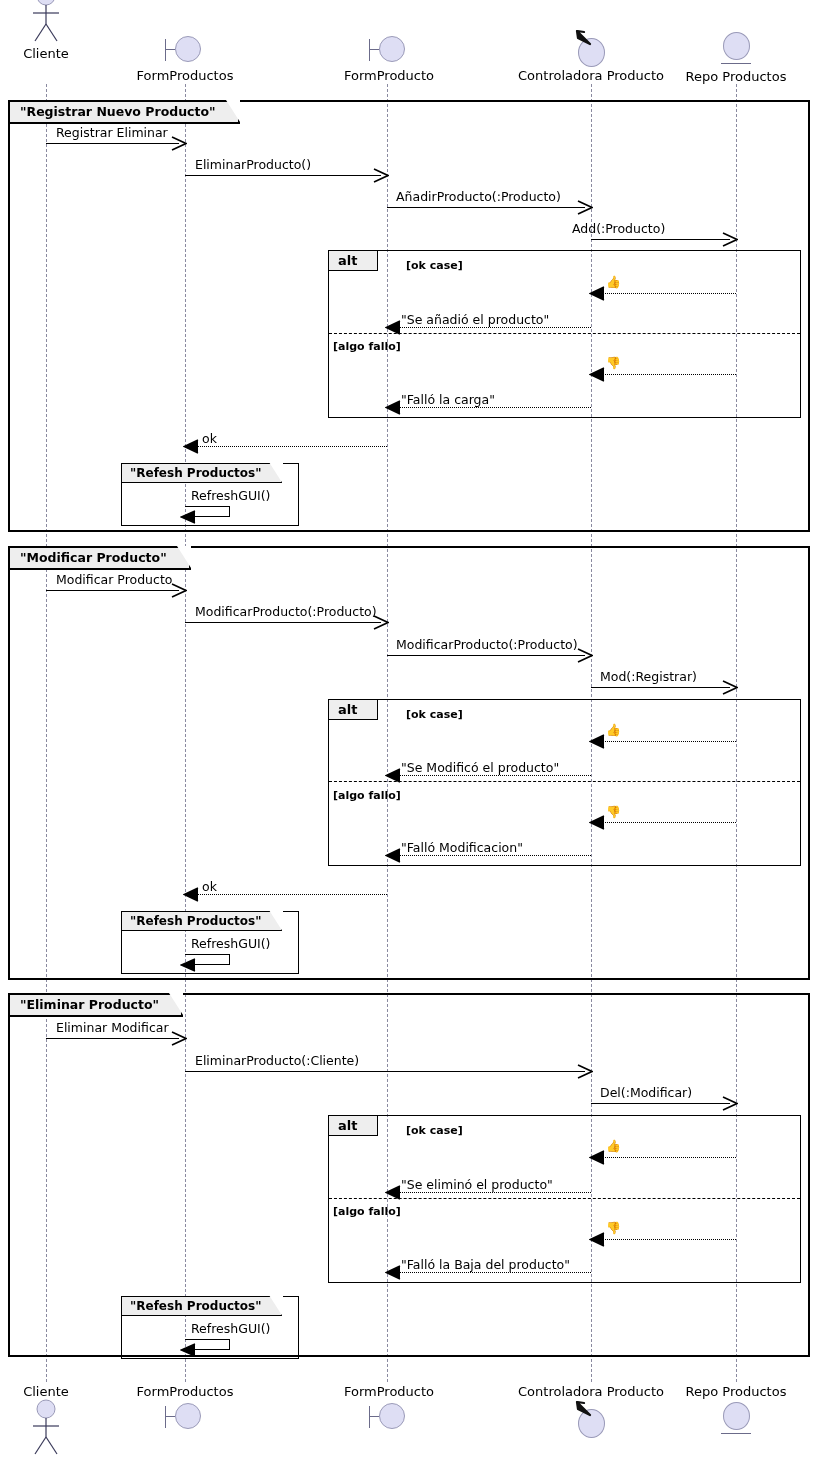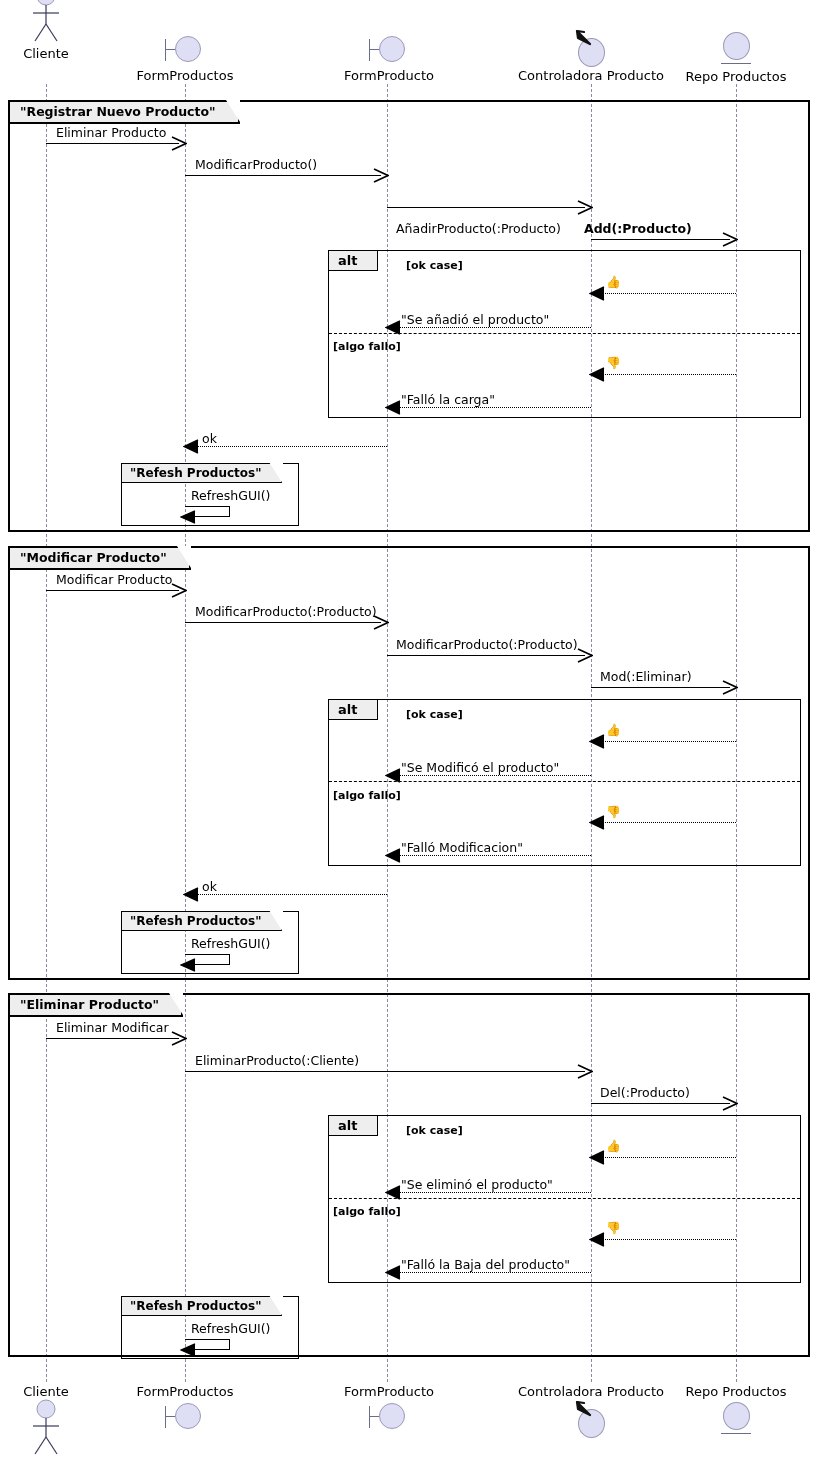--- a/index.html
+++ b/index.html
@@ -221,39 +221,39 @@
         <div class="under"></div>
       </div>
     </div>
     <div class="p-label" style="margin-top:3px;">Repo Productos</div>
   </div>
 
   <div class="frame" style="left:8px; top:100px; width:802px; height:432px;">
     <div class="frame-label">"Registrar Nuevo Producto"</div>
   </div>
 
-  <div class="msg-label" style="left:56px; top:126px;">Eliminar Producto</div>
+  <div class="msg-label" style="left:56px; top:126px;">Registrar Eliminar</div>
   <div class="msg-line solid" style="left:46px; top:143px; width:133px;"></div>
   <svg class="arrowhead-r" style="left:171px; top:136px;" width="16" height="15" viewBox="0 0 16 15">
       <path d="M1 1 L15 7.5 L1 14" fill="none" stroke="#000" stroke-width="1.6"></path>
     </svg>
 
-  <div class="msg-label" style="left:195px; top:158px;">ModificarProducto()</div>
+  <div class="msg-label" style="left:195px; top:158px;">EliminarProducto()</div>
   <div class="msg-line solid" style="left:185px; top:175px; width:196px;"></div>
   <svg class="arrowhead-r" style="left:373px; top:168px;" width="16" height="15" viewBox="0 0 16 15">
       <path d="M1 1 L15 7.5 L1 14" fill="none" stroke="#000" stroke-width="1.6"></path>
     </svg>
 
-  <div class="msg-label" style="left:396px; top:190px;margin-top:32px;">AñadirProducto(:Producto)</div>
+  <div class="msg-label" style="left:396px; top:190px;">AñadirProducto(:Producto)</div>
   <div class="msg-line solid" style="left:387px; top:207px; width:198px;"></div>
   <svg class="arrowhead-r" style="left:577px; top:200px;" width="16" height="15" viewBox="0 0 16 15">
       <path d="M1 1 L15 7.5 L1 14" fill="none" stroke="#000" stroke-width="1.6"></path>
     </svg>
 
-  <div class="msg-label" style="left:584px; top:222px;font-weight:bold;">Add(:Producto)</div>
+  <div class="msg-label" style="left:572px; top:222px;">Add(:Producto)</div>
   <div class="msg-line solid" style="left:591px; top:239px; width:139px;"></div>
   <svg class="arrowhead-r" style="left:722px; top:232px;" width="16" height="15" viewBox="0 0 16 15">
       <path d="M1 1 L15 7.5 L1 14" fill="none" stroke="#000" stroke-width="1.6"></path>
     </svg>
 
   <div class="alt-box" style="left:328px; top:250px; width:473px; height:168px;">
     <div class="alt-tag">alt</div>
   </div>
   <div class="alt-cond" style="left:406px; top:259px;">[ok case]</div>
   <div class="alt-divider" style="left:329px; top:333px; width:471px;"></div>
@@ -313,21 +313,21 @@
   <svg class="arrowhead-r" style="left:373px; top:615px;" width="16" height="15" viewBox="0 0 16 15">
       <path d="M1 1 L15 7.5 L1 14" fill="none" stroke="#000" stroke-width="1.6"></path>
     </svg>
 
   <div class="msg-label" style="left:396px; top:638px;">ModificarProducto(:Producto)</div>
   <div class="msg-line solid" style="left:387px; top:655px; width:198px;"></div>
   <svg class="arrowhead-r" style="left:577px; top:648px;" width="16" height="15" viewBox="0 0 16 15">
       <path d="M1 1 L15 7.5 L1 14" fill="none" stroke="#000" stroke-width="1.6"></path>
     </svg>
 
-  <div class="msg-label" style="left:600px; top:670px;">Mod(:Eliminar)</div>
+  <div class="msg-label" style="left:600px; top:670px;">Mod(:Registrar)</div>
   <div class="msg-line solid" style="left:591px; top:687px; width:139px;"></div>
   <svg class="arrowhead-r" style="left:722px; top:680px;" width="16" height="15" viewBox="0 0 16 15">
       <path d="M1 1 L15 7.5 L1 14" fill="none" stroke="#000" stroke-width="1.6"></path>
     </svg>
 
   <div class="alt-box" style="left:328px; top:699px; width:473px; height:167px;">
     <div class="alt-tag">alt</div>
   </div>
   <div class="alt-cond" style="left:406px; top:708px;">[ok case]</div>
   <div class="alt-divider" style="left:329px; top:781px; width:471px;"></div>
@@ -381,21 +381,21 @@
   <svg class="arrowhead-r" style="left:171px; top:1031px;" width="16" height="15" viewBox="0 0 16 15">
       <path d="M1 1 L15 7.5 L1 14" fill="none" stroke="#000" stroke-width="1.6"></path>
     </svg>
 
   <div class="msg-label" style="left:195px; top:1054px;">EliminarProducto(:Cliente)</div>
   <div class="msg-line solid" style="left:185px; top:1071px; width:400px;"></div>
   <svg class="arrowhead-r" style="left:577px; top:1064px;" width="16" height="15" viewBox="0 0 16 15">
       <path d="M1 1 L15 7.5 L1 14" fill="none" stroke="#000" stroke-width="1.6"></path>
     </svg>
 
-  <div class="msg-label" style="left:600px; top:1086px;">Del(:Producto)</div>
+  <div class="msg-label" style="left:600px; top:1086px;">Del(:Modificar)</div>
   <div class="msg-line solid" style="left:591px; top:1103px; width:139px;"></div>
   <svg class="arrowhead-r" style="left:722px; top:1096px;" width="16" height="15" viewBox="0 0 16 15">
       <path d="M1 1 L15 7.5 L1 14" fill="none" stroke="#000" stroke-width="1.6"></path>
     </svg>
 
   <div class="alt-box" style="left:328px; top:1115px; width:473px; height:168px;">
     <div class="alt-tag">alt</div>
   </div>
   <div class="alt-cond" style="left:406px; top:1124px;">[ok case]</div>
   <div class="alt-divider" style="left:329px; top:1198px; width:471px;"></div>

